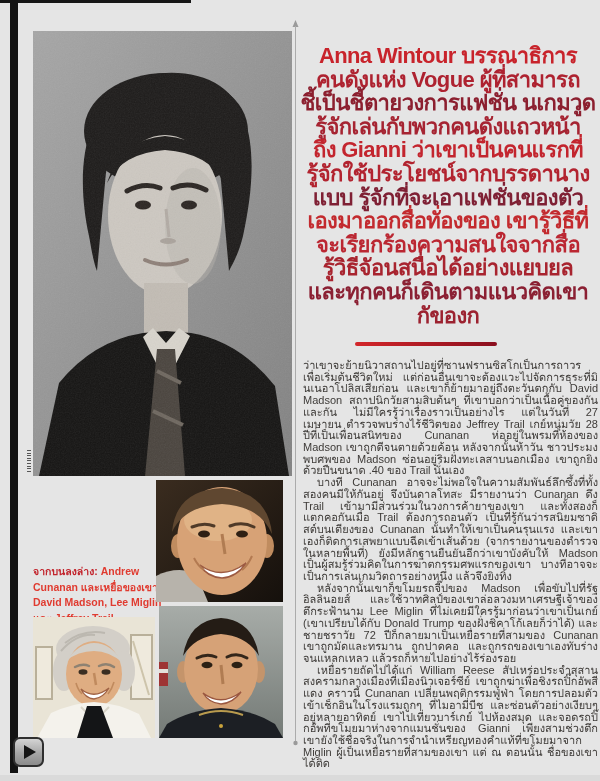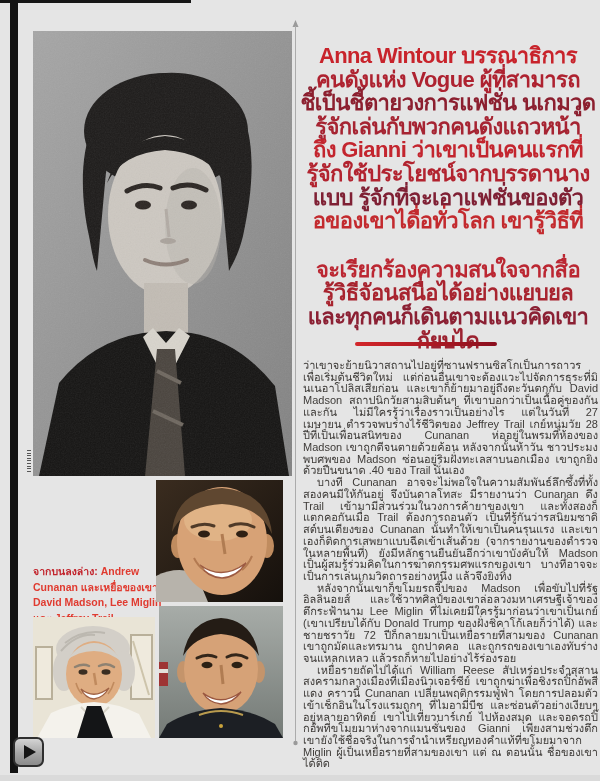--- a/index.html
+++ b/index.html
@@ -98,25 +98,25 @@
   </div>
 
   <div class="headline">
       <div class="hl-line" style="color: rgb(200, 35, 43);">Anna Wintour บรรณาธิการ</div>
       <div class="hl-line" style="color: rgb(174, 34, 48);">คนดังแห่ง Vogue ผู้ที่สามารถ</div>
       <div class="hl-line" style="color: rgb(140, 31, 47);">ชี้เป็นชี้ตายวงการแฟชั่น นเกมวูด</div>
       <div class="hl-line" style="color: rgb(166, 36, 50);">รู้จักเล่นกับพวกคนดังแถวหน้า</div>
       <div class="hl-line" style="color: rgb(195, 37, 46);">ถึง Gianni ว่าเขาเป็นคนแรกที่</div>
       <div class="hl-line" style="color: rgb(178, 35, 47);">รู้จักใช้ประโยชน์จากบรรดานาง</div>
       <div class="hl-line" style="color: rgb(127, 32, 52);">แบบ รู้จักที่จะเอาแฟชั่นของตัว</div>
-      <div class="hl-line" style="color: rgb(195, 42, 46);">อของเขาไดื่อทั่วโลก เขารู้วิธีที่</div>
-      <div class="hl-line" style="color: rgb(187, 39, 50); margin-top: 25px;">จะเรียกร้องความสนใจจากสื่อ</div>
+      <div class="hl-line" style="color: rgb(195, 42, 46);">เองมาออกสื่อทั่องของ เขารู้วิธีที่</div>
+      <div class="hl-line" style="color: rgb(187, 39, 50);">จะเรียกร้องความสนใจจากสื่อ</div>
       <div class="hl-line" style="color: rgb(168, 36, 47);">รู้วิธีจัอนสนื่อได้อย่างแยบยล</div>
       <div class="hl-line" style="color: rgb(139, 32, 51);">และทุกคนก็เดินตามแนวคิดเขา</div>
-      <div class="hl-line" style="color: rgb(156, 34, 48);">กัยบได</div>
+      <div class="hl-line" style="color: rgb(156, 34, 48);">กัของก</div>
     </div>
   <div class="headline-rule" style="background: linear-gradient(90deg, rgb(211, 38, 42), rgb(138, 15, 30));"></div>
 
   <div class="article-body" style="color: rgb(62, 59, 56);">
       <p>ว่าเขาจะย้ายนิวาสถานไปอยู่ที่ซานฟรานซิสโกเป็นการถาวรเพื่อเริ่มต้นชีวิตใหม่ แต่ก่อนอื่นเขาจะต้องแวะไปจัดการธุระที่มินเนอาโปลิสเสียก่อน และเขาก็ย้ายมาอยู่ถึงตะวันตกกับ David Madson สถาปนิกวัยสามสิบต้นๆ ที่เขาบอกว่าเป็นเนื้อคู่ของกันและกัน ไม่มีใครรู้ว่าเรื่องราวเป็นอย่างไร แต่ในวันที่ 27 เมษายน ตำรวจพบร่างไร้ชีวิตของ Jeffrey Trail เกย์หนุ่มวัย 28 ปีที่เป็นเพื่อนสนิทของ Cunanan ห่ออยู่ในพรมที่ห้องของ Madson เขาถูกตีจนตายด้วยค้อน หลังจากนั้นห้าวัน ชาวประมงพบศพของ Madson ซ่อนอยู่ริมฝั่งทะเลสาบนอกเมือง เขาถูกยิงด้วยปืนขนาด .40 ของ Trail นั่นเอง</p>
       <p>บางที Cunanan อาจจะไม่พอใจในความสัมพันธ์ลึกซึ้งที่ทั้งสองคนมีให้กันอยู่ จึงบันดาลโทสะ มีรายงานว่า Cunanan ดึง Trail เข้ามามีส่วนร่วมในวงการค้ายาของเขา และทั้งสองก็แตกคอกันเมื่อ Trail ต้องการถอนตัว เป็นที่รู้กันว่ารสนิยมซาดิสต์บนเตียงของ Cunanan นั้นทำให้เขาเป็นคนรุนแรง และเขาเองก็ติดการเสพยาแบบฉีดเข้าเส้นด้วย (จากรายงานของตำรวจในหลายพื้นที่) ยังมีหลักฐานยืนยันอีกว่าเขาบังคับให้ Madson เป็นผู้สมรู้ร่วมคิดในการฆาตกรรมศพแรกของเขา บางทีอาจจะเป็นการเล่นเกมวิตถารอย่างหนึ่ง แล้วจึงยิงทิ้ง</p>
       <p>หลังจากนั้นเขาก็ขโมยรถจี๊ปของ Madson เพื่อขับไปที่รัฐอิลลินอยส์ และใช้วาทศิลป์ของเขาล่อลวงมหาเศรษฐีเจ้าของตึกระฟ้านาม Lee Miglin ที่ไม่เคยมีใครรู้มาก่อนว่าเขาเป็นเกย์ (เขาเปรียบได้กับ Donald Trump ของฝั่งชิคาโก้เลยก็ว่าได้) และชายชราวัย 72 ปีก็กลายมาเป็นเหยื่อรายที่สามของ Cunanan เขาถูกมัดและทรมาน ถูกปาดคอ และถูกรถของเขาเองทับร่างจนแหลกเหลว แล้วรถก็หายไปอย่างไร้ร่องรอย</p>
       <p>เหยื่อรายถัดไปได้แก่ William Reese สัปเหร่อประจำสุสานสงครามกลางเมืองที่เมืองนิวเจอร์ซีย์ เขาถูกฆ่าเพื่อชิงรถปิ๊กอัพสีแดง คราวนี้ Cunanan เปลี่ยนพฤติกรรมฟู่ฟ่า โดยการปลอมตัวเข้าเช็กอินในโรงแรมถูกๆ ที่ไมอามี่บีช และซ่อนตัวอย่างเงียบๆ อยู่หลายอาทิตย์ เขาไปเที่ยวบาร์เกย์ ไปห้องสมุด และจอดรถปิ๊กอัพที่ขโมยมาห่างจากแมนชั่นของ Gianni เพียงสามช่วงตึก เขายังใช้ชื่อจริงในการจำนำเหรียญทองคำแท้ที่ขโมยมาจาก Miglin ผู้เป็นเหยื่อรายที่สามของเขา แต่ ณ ตอนนั้น ชื่อของเขาได้ติด</p>
     </div>
 

